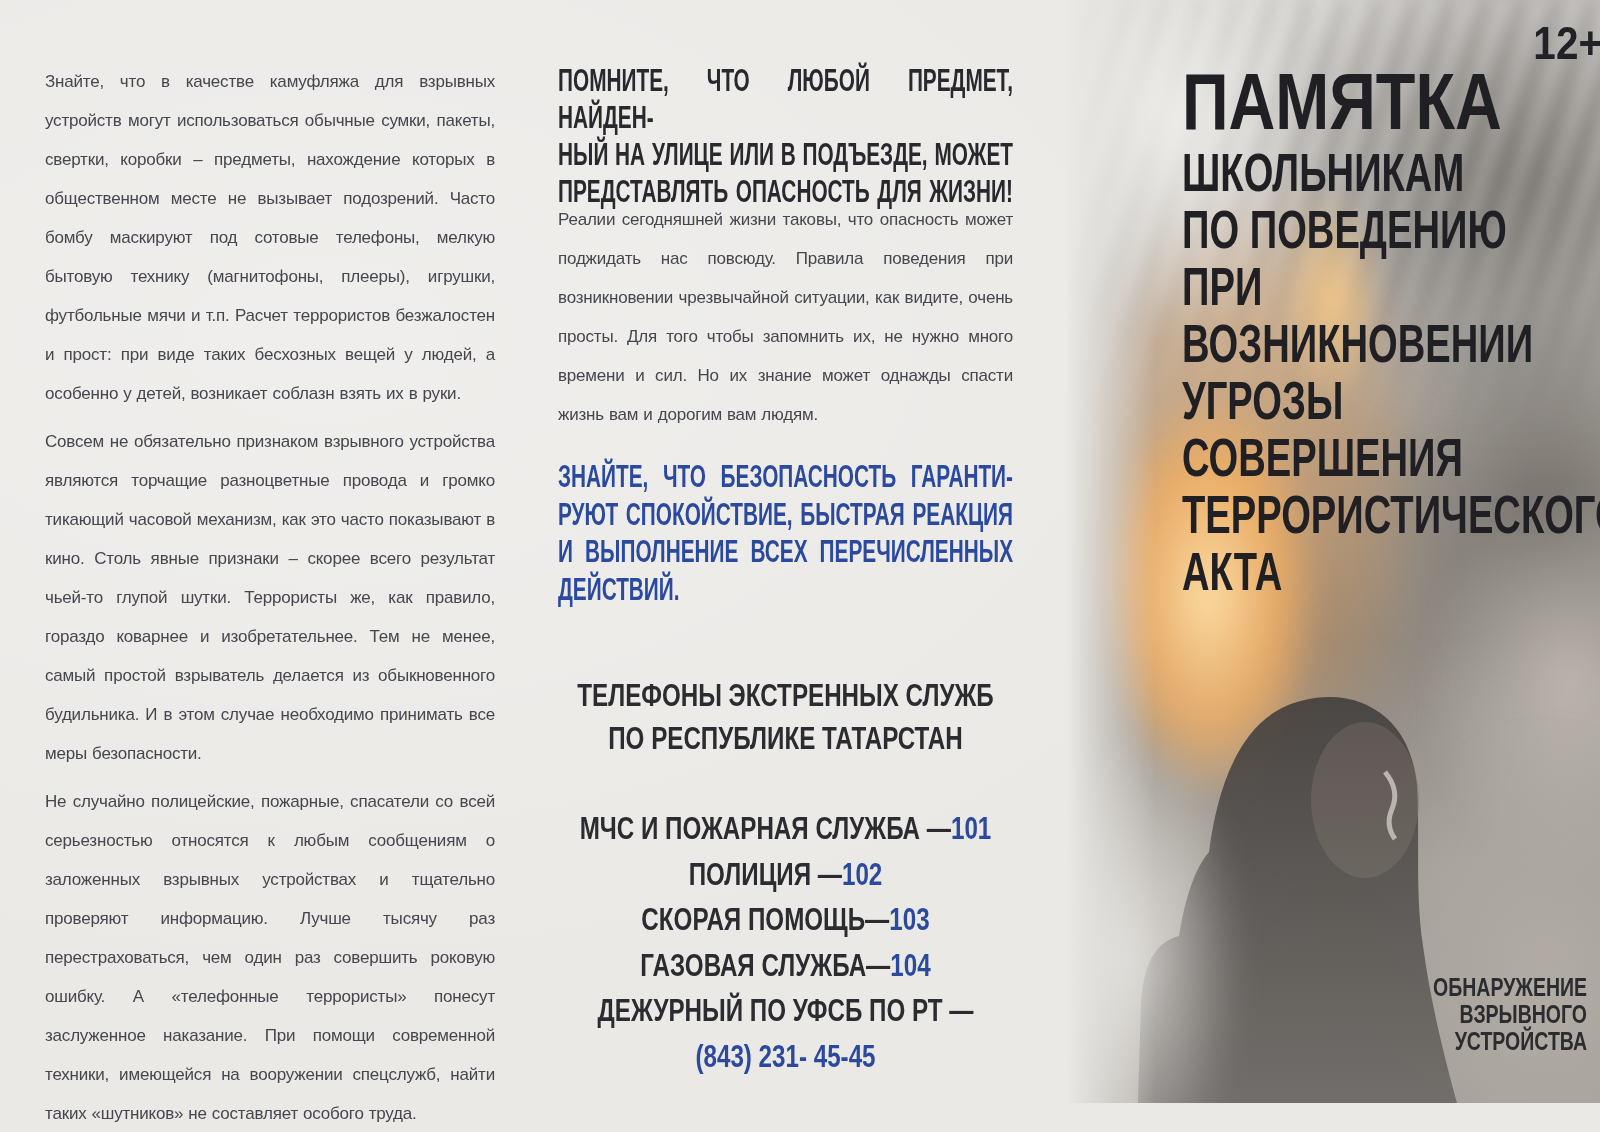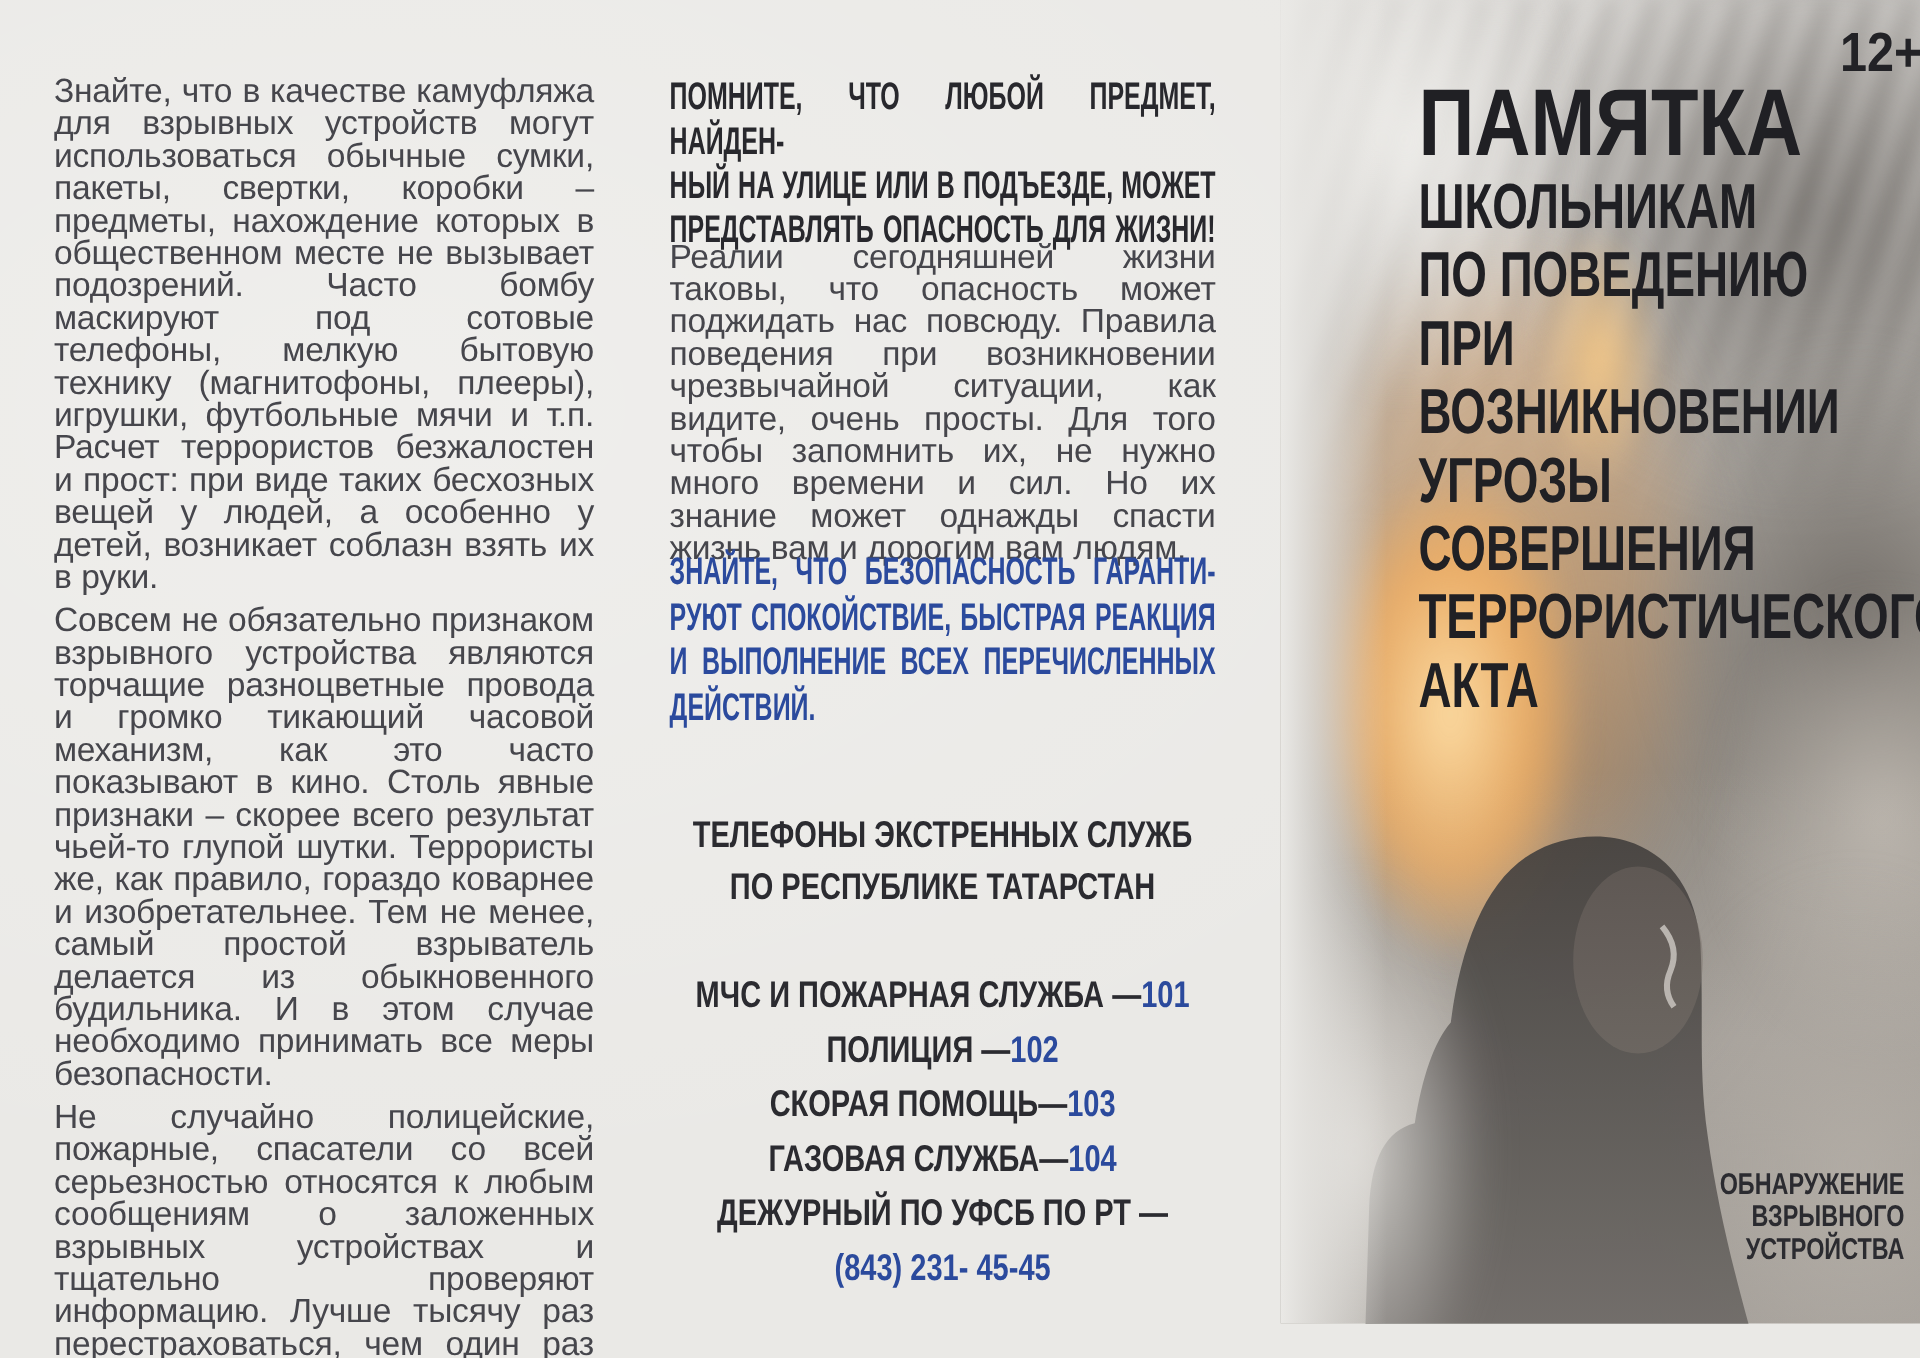--- a/index.html
+++ b/index.html
@@ -11,21 +11,21 @@
   }
   .page{position:absolute;inset:0;background:
     radial-gradient(ellipse at 20% 30%, rgba(255,255,255,.25), transparent 60%),
     #eae9e6;}
 
   
   .col-left{position:absolute;left:45px;top:62px;width:450px;}
   .col-mid{position:absolute;left:558px;top:0;width:455px;}
   .body-text{
     margin:0 0 9px 0;
-    font-size:28px;line-height:27px;color:#46464c;
+    font-size:17px;line-height:39px;color:#46464c;
     text-align:justify;letter-spacing:-0.2px;word-spacing:0.5px;
     white-space:normal;
   }
   .cond{font-weight:bold;letter-spacing:0;}
   .warning-heading{
     position:absolute;left:0;top:62px;
     width:700px;transform:scaleX(0.65);transform-origin:0 0;
     font-weight:bold;font-size:32px;line-height:37px;color:#28282d;
     white-space:pre-line;text-align:justify;text-align-last:justify;
   }

